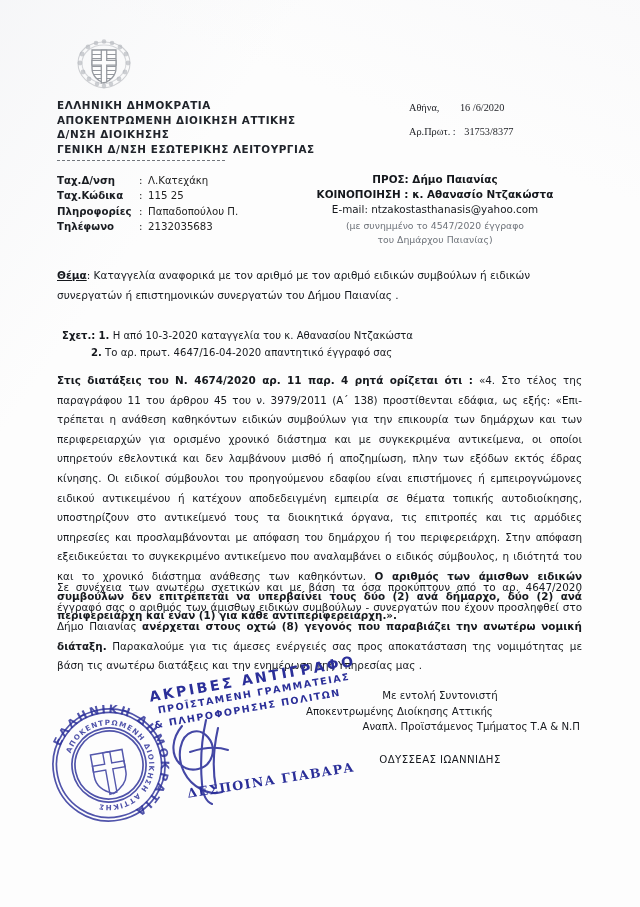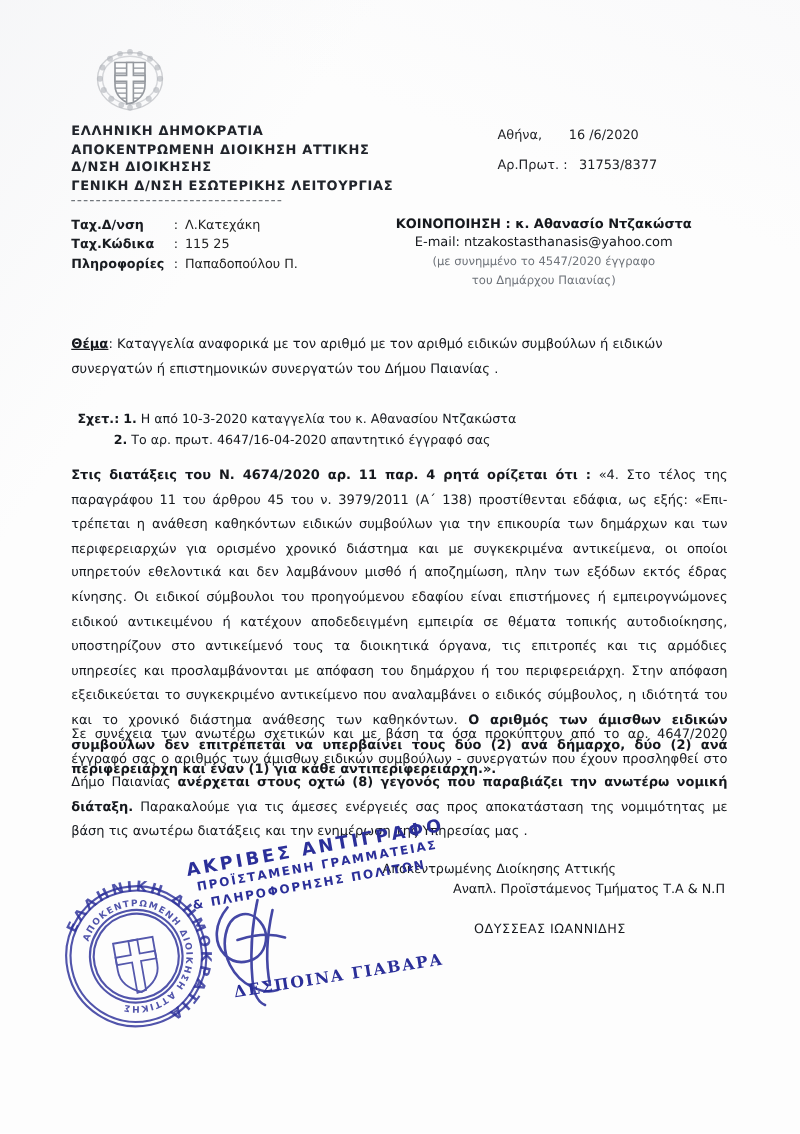--- a/index.html
+++ b/index.html
@@ -45,26 +45,27 @@
     letter-spacing: .55px;
     line-height: 14.6px;
     font-weight: 600;
     color: #20242b;
     white-space: nowrap;
   }
 
   
   .meta {
     position: absolute;
-    left: 398px;
+    left: 409px;
     top: 96px;
     font-size: 10.3px;
     line-height: 24px;
     color: #1d1f24;
     white-space: nowrap;
+    font-family: Liberation Serif, serif;
   }
   .meta .row { display: block; }
   .meta .lbl { display: inline-block; }
   .meta .val { display: inline-block; margin-left: 18px; }
   .meta .row.proto .val { margin-left: 6px; }
 
   
   .dotrule {
     position: absolute;
     left: 57px;
@@ -299,24 +300,30 @@
       <tr>
         <td class="k">Ταχ.Κώδικα</td>
         <td class="s">:</td>
         <td class="v">115 25</td>
       </tr>
       <tr>
         <td class="k">Πληροφορίες</td>
         <td class="s">:</td>
         <td class="v">Παπαδοπούλου Π.</td>
       </tr>
+      <tr>
+        <td class="k">Τηλέφωνο</td>
+        <td class="s">:</td>
+        <td class="v">2132035683</td>
+      </tr>
     </tbody>
   </table>
 
   <div class="recipient">
+    <div class="r1">ΠΡΟΣ: Δήμο Παιανίας</div>
     <div class="r2">ΚΟΙΝΟΠΟΙΗΣΗ : κ. Αθανασίο Ντζακώστα</div>
     <div class="r3">E-mail: ntzakostasthanasis@yahoo.com</div>
     <div class="note">(με συνημμένο το 4547/2020 έγγραφο</div>
     <div class="note">του Δημάρχου Παιανίας)</div>
   </div>
 
   <div class="subject">
     <span class="lbl">Θέμα</span><span>: Καταγγελία αναφορικά με τον αριθμό με τον αριθμό ειδικών συμβούλων ή ειδικών συνεργατών ή επιστημονικών συνεργατών του Δήμου Παιανίας .</span>
   </div>
 
@@ -334,20 +341,21 @@
 
   <div class="body-block para1">
     <b>Στις διατάξεις του Ν. 4674/2020 αρ. 11 παρ. 4 ρητά ορίζεται ότι :</b><span> «4. Στο τέλος της παραγράφου 11 του άρθρου 45 του ν. 3979/2011 (Α΄ 138) προστίθενται εδάφια, ως εξής: «Επι- τρέπεται η ανάθεση καθηκόντων ειδικών συμβούλων για την επικουρία των δημάρχων και των περιφερειαρχών για ορισμένο χρονικό διάστημα και με συγκεκριμένα αντικείμενα, οι οποίοι υπηρετούν εθελοντικά και δεν λαμβάνουν μισθό ή αποζημίωση, πλην των εξόδων εκτός έδρας κίνησης. Οι ειδικοί σύμβουλοι του προηγούμενου εδαφίου είναι επιστήμονες ή εμπειρογνώμονες ειδικού αντικειμένου ή κατέχουν αποδεδειγμένη εμπειρία σε θέματα τοπικής αυτοδιοίκησης, υποστηρίζουν στο αντικείμενό τους τα διοικητικά όργανα, τις επιτροπές και τις αρμόδιες υπηρεσίες και προσλαμβάνονται με απόφαση του δημάρχου ή του περιφερειάρχη. Στην απόφαση εξειδικεύεται το συγκεκριμένο αντικείμενο που αναλαμβάνει ο ειδικός σύμβουλος, η ιδιότητά του και το χρονικό διάστημα ανάθεσης των καθηκόντων. </span><b>Ο αριθμός των άμισθων ειδικών συμβούλων δεν επιτρέπεται να υπερβαίνει τους δύο (2) ανά δήμαρχο, δύο (2) ανά περιφερειάρχη και έναν (1) για κάθε αντιπεριφερειάρχη.».</b>
   </div>
 
   <div class="body-block para2">
     <span>Σε  συνέχεια των ανωτέρω σχετικών και με βάση τα όσα προκύπτουν από το αρ. 4647/2020 έγγραφό σας ο αριθμός των άμισθων ειδικών συμβούλων - συνεργατών που έχουν προσληφθεί στο  Δήμο Παιανίας  </span><b>ανέρχεται στους οχτώ (8) γεγονός που παραβιάζει  την ανωτέρω νομική διάταξη.</b><span> Παρακαλούμε για τις άμεσες ενέργειές σας προς αποκατάσταση της νομιμότητας με βάση τις ανωτέρω διατάξεις και την ενημέρωση της Υπηρεσίας μας .</span>
   </div>
 
   <div class="signature">
+    <div class="l1">Με εντολή Συντονιστή</div>
     <div class="l2">Αποκεντρωμένης Διοίκησης Αττικής</div>
     <div class="l3">Αναπλ. Προϊστάμενος  Τμήματος  Τ.Α &amp; Ν.Π</div>
     <div class="name">ΟΔΥΣΣΕΑΣ ΙΩΑΝΝΙΔΗΣ</div>
   </div>
 
   <div class="seal">
     <svg viewBox="0 0 126 126" xmlns="http://www.w3.org/2000/svg">
       <defs>
         <path id="outerArc" d="M 63 63 m -52 0 a 52 52 0 1 1 104 0 a 52 52 0 1 1 -104 0"></path>
         <path id="innerArc" d="M 63 63 m -40 0 a 40 40 0 1 1 80 0 a 40 40 0 1 1 -80 0"></path>

